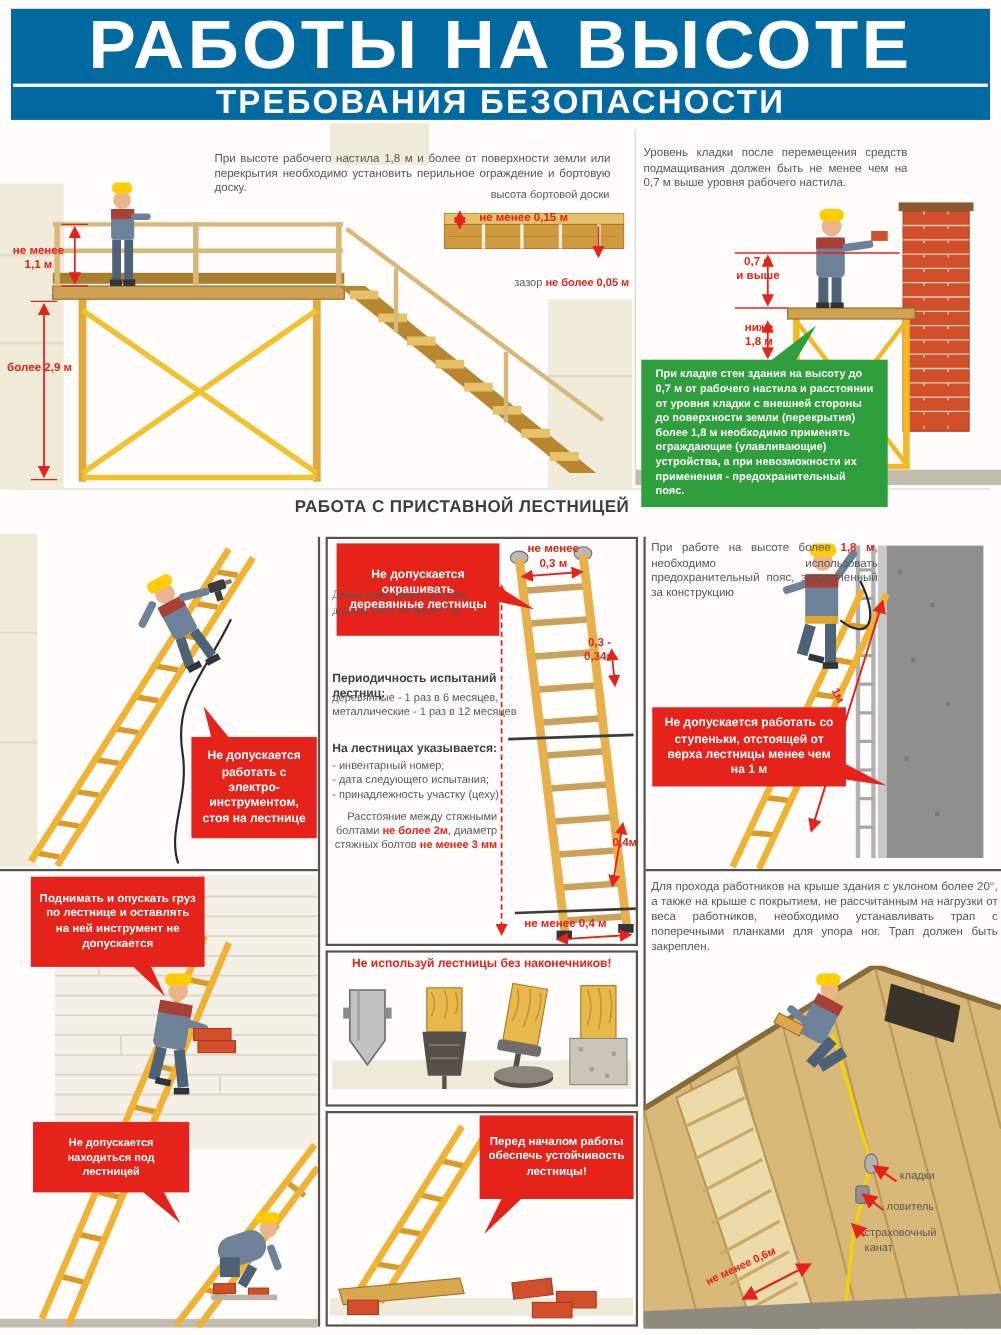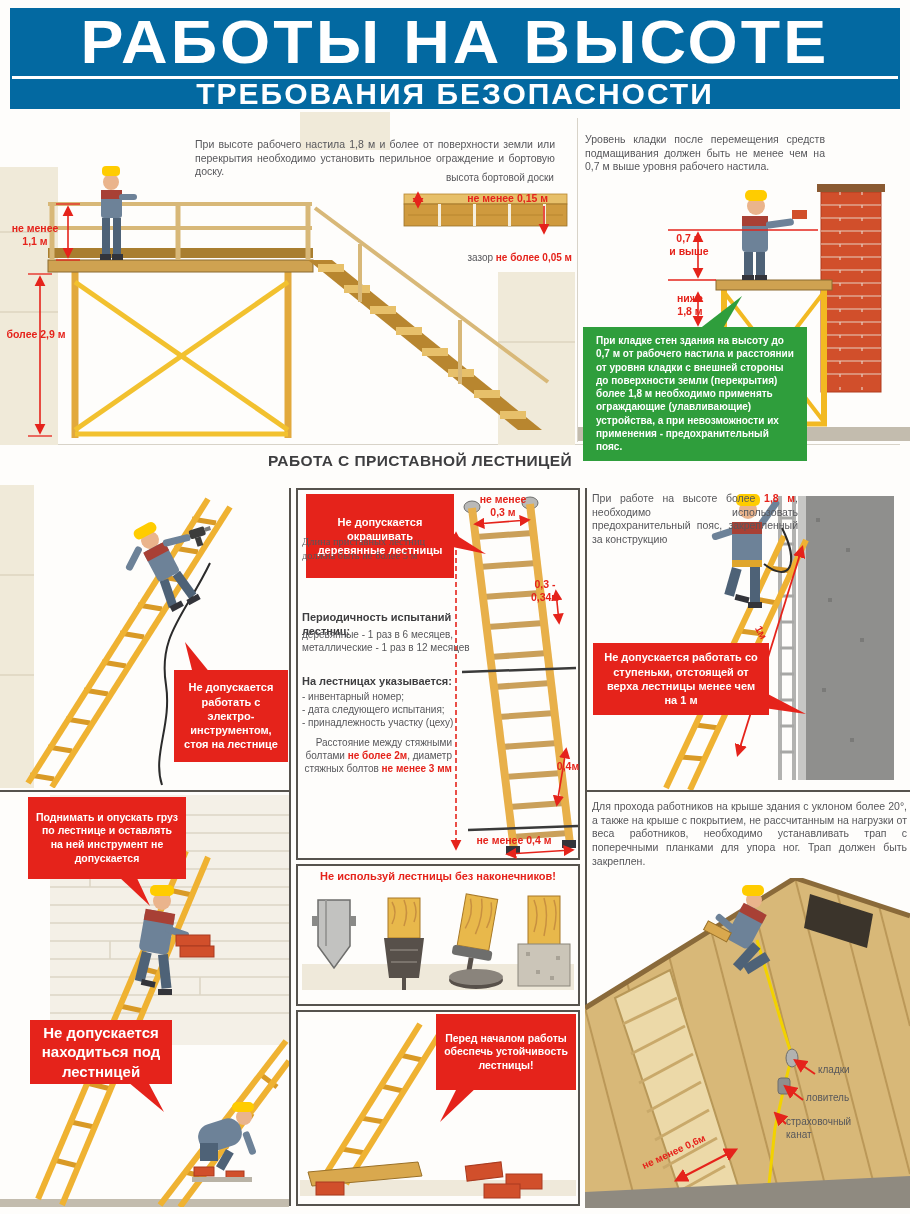--- a/index.html
+++ b/index.html
@@ -122,21 +122,21 @@
     <rect x="6" y="6" width="163" height="10" fill="#e7c06a" stroke="#b8862f" stroke-width="0.8"></rect>
     <rect x="6" y="16" width="163" height="22" fill="#cf9a3e" stroke="#9a7128" stroke-width="0.8"></rect>
     <line x1="10" y1="27" x2="165" y2="27" stroke="#b8862f" stroke-width="1"></line>
     <rect x="40" y="16" width="3" height="22" fill="#f5efdf"></rect>
     <rect x="75" y="16" width="3" height="22" fill="#f5efdf"></rect>
     <rect x="110" y="16" width="3" height="22" fill="#f5efdf"></rect>
     <rect x="145" y="16" width="3" height="22" fill="#f5efdf"></rect>
     <line x1="20" y1="6" x2="20" y2="18" stroke="#e5231b" stroke-width="1.6" marker-start="url(#m2)" marker-end="url(#m2)"></line>
     <line x1="146" y1="18" x2="146" y2="44" stroke="#e5231b" stroke-width="1.6" marker-end="url(#m2)"></line>
   </svg>
-  <div class="abs dim" style="left:436px;top:192px;width:112px;white-space:nowrap;text-align:right;">не менее 0,15 м</div>
+  <div class="abs dim" style="left:420px;top:192px;width:112px;white-space:nowrap;">не менее 0,15 м</div>
   <div class="abs lbl" style="left:430px;top:240px;width:142px;text-align:right;margin-top:12px;">
     <span>зазор </span><span class="red">не более 0,05 м</span>
   </div>
 
   <svg class="abs" style="left:578px;top:112px;" width="332" height="333" viewBox="0 0 332 333">
     <defs>
         <marker id="m3" viewBox="0 0 8 8" markerWidth="7" markerHeight="7" refX="6" refY="4" orient="auto-start-reverse">
           <path d="M0,0L8,4L0,8z" fill="#e5231b"></path>
         </marker>
       </defs>
@@ -446,21 +446,21 @@
       <rect x="0" y="64" width="60" height="5" fill="#b9b3a6"></rect>
     </g>
   </svg>
   <svg class="abs" style="left:118px;top:876px;" width="32" height="30" viewBox="0 0 32 30">
     <polygon points="0,0 18,0 32,30" fill="#e5231b"></polygon>
   </svg>
   <div class="abs callout" style="left:28px;top:797px;width:158px;height:82px;font-size:10.5px;">Поднимать и опускать груз по лестнице и оставлять на ней инструмент не допускается</div>
   <svg class="abs" style="left:128px;top:1082px;" width="36" height="30" viewBox="0 0 36 30">
     <polygon points="0,0 20,0 36,30" fill="#e5231b"></polygon>
   </svg>
-  <div class="abs callout" style="left:30px;top:1020px;width:142px;height:64px;font-size:15px;">Не допускается находиться под лестницей</div>
+  <div class="abs callout" style="left:30px;top:1020px;width:142px;height:64px;font-size:10px;">Не допускается находиться под лестницей</div>
 
   <div class="abs panel" style="left:296px;top:864px;width:284px;height:142px;"></div>
   <div class="abs dim" style="left:306px;top:870px;width:264px;font-size:11px;">Не используй лестницы без наконечников!</div>
   <svg class="abs" style="left:300px;top:892px;" width="276" height="110" viewBox="0 0 276 110">
     <rect x="2" y="72" width="272" height="26" fill="#efe9da"></rect>
 
     <polygon points="18,8 50,8 50,54 34,76 18,54" fill="#c2c2c0" stroke="#6e6e6c" stroke-width="1.5"></polygon>
     <line x1="26" y1="8" x2="26" y2="54" stroke="#9a9a98" stroke-width="2"></line>
     <rect x="12" y="24" width="6" height="10" fill="#8a8a88"></rect>
       <rect x="50" y="24" width="6" height="10" fill="#8a8a88"></rect>

